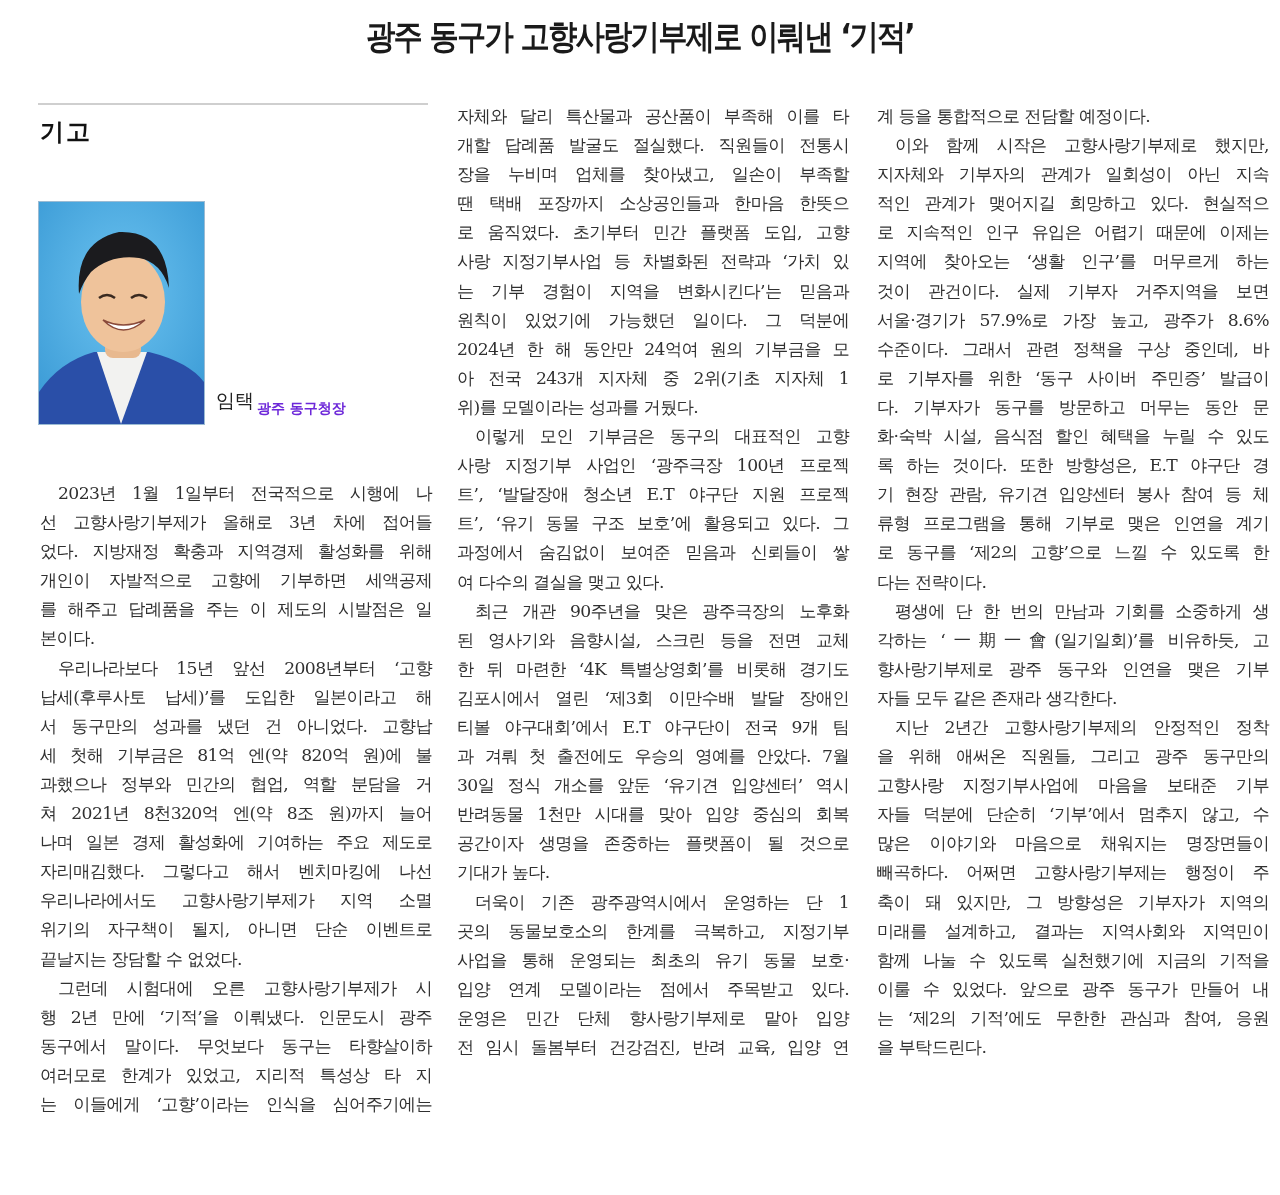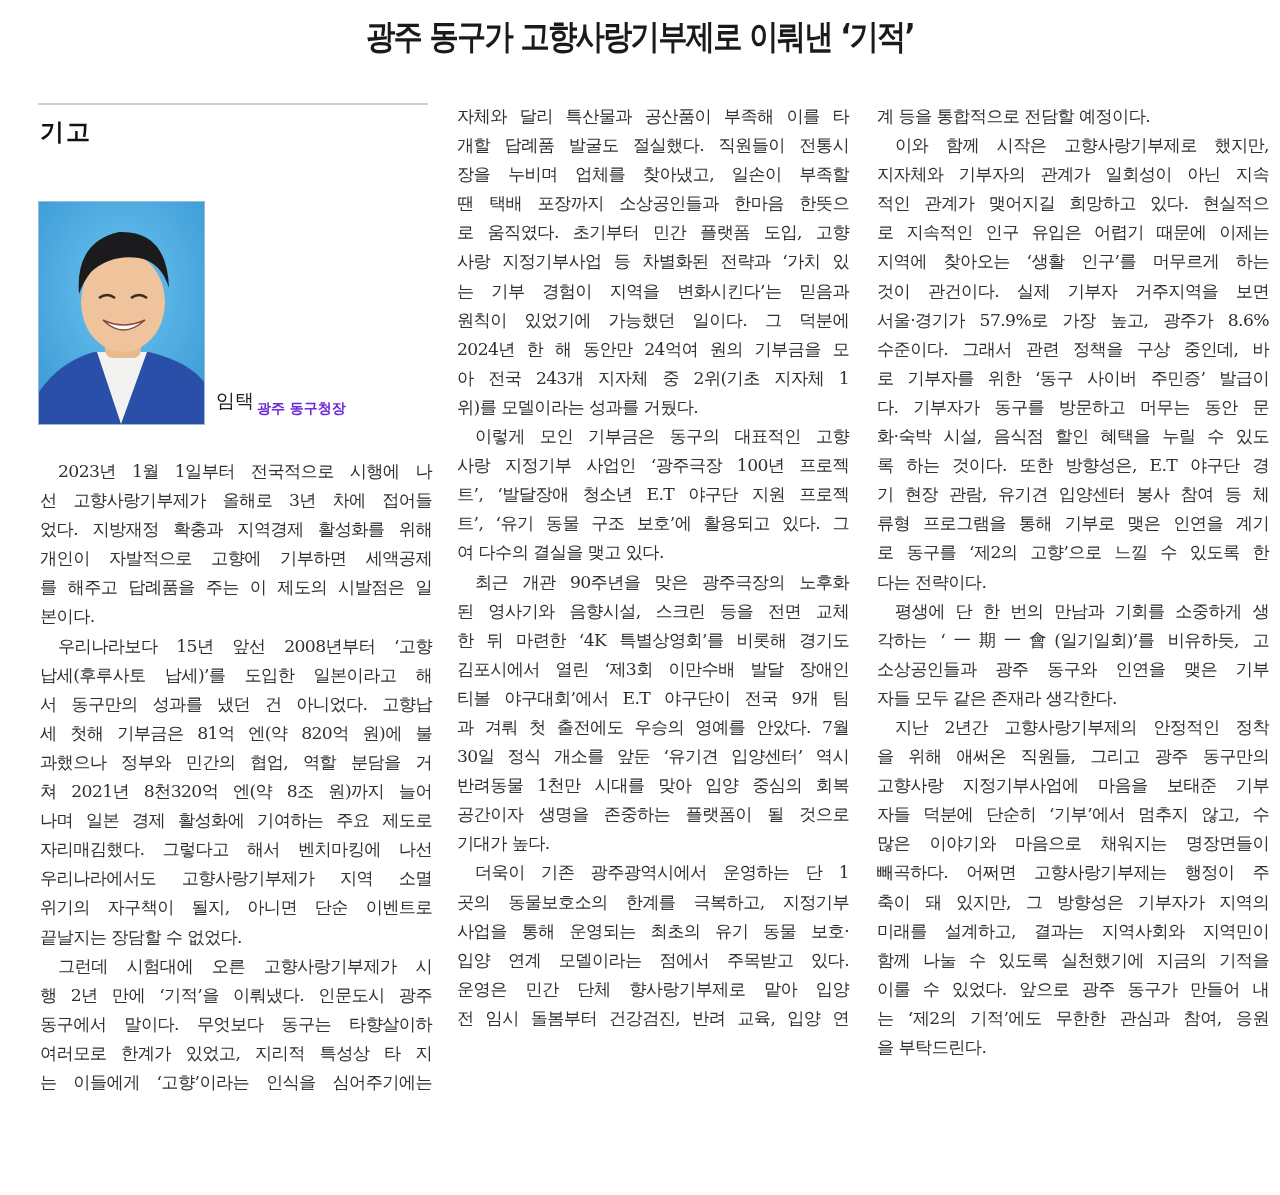--- a/index.html
+++ b/index.html
@@ -11,21 +11,21 @@
   .rule { position:absolute; left:38px; top:103px; width:390px; height:2px; background:#cfcfcf; }
   .section { position:absolute; left:40px; top:116px; font-family:"DejaVu Sans","Liberation Sans",sans-serif;
              font-size:24px; font-weight:bold; color:#111; letter-spacing:2px;text-align:center; }
   .photo { position:absolute; left:38px; top:201px; width:165px; height:222px; overflow:hidden;
            background:linear-gradient(180deg,#4aa8e0 0%,#5db8ec 60%,#3e9fd8 100%); border:1px solid #9bbbd3; }
   .author-name { position:absolute; left:216px; top:366px; font-family:"DejaVu Sans","Liberation Sans",sans-serif;
                  font-size:19px; font-weight:normal; color:#222;margin-top:22px; }
   .author-title { position:absolute; left:216px; top:400px; font-family:"DejaVu Sans","Liberation Sans",sans-serif;
                   font-size:14px; font-weight:bold; color:#6d28d9;margin-left:41px; }
   .col { position:absolute; width:392px; }
-  .col1 { left:40px; top:457px; }
+  .col1 { left:40px; top:479px; }
   .col2 { left:457px; top:102px; }
   .col3 { left:877px; top:102px; }
   .line { height:29.1px; line-height:29.1px; font-size:17.2px; white-space:nowrap;
           letter-spacing:-0.6px; color:#303030; text-align:justify; text-align-last:justify; }
   .line.end { text-align-last:left; }
   .line.indent { padding-left:18px; }
 </style>
 </head>
 <body>
 
@@ -97,20 +97,21 @@
     <div class="line">사랑 지정기부사업 등 차별화된 전략과 ‘가치 있</div>
     <div class="line">는 기부 경험이 지역을 변화시킨다’는 믿음과</div>
     <div class="line">원칙이 있었기에 가능했던 일이다. 그 덕분에</div>
     <div class="line">2024년 한 해 동안만 24억여 원의 기부금을 모</div>
     <div class="line">아 전국 243개 지자체 중 2위(기초 지자체 1</div>
     <div class="line end">위)를 모델이라는 성과를 거뒀다.</div>
     <div class="line indent">이렇게 모인 기부금은 동구의 대표적인 고향</div>
     <div class="line">사랑 지정기부 사업인 ‘광주극장 100년 프로젝</div>
     <div class="line">트’, ‘발달장애 청소년 E.T 야구단 지원 프로젝</div>
     <div class="line">트’, ‘유기 동물 구조 보호’에 활용되고 있다. 그</div>
+    <div class="line">과정에서 숨김없이 보여준 믿음과 신뢰들이 쌓</div>
     <div class="line end">여 다수의 결실을 맺고 있다.</div>
     <div class="line indent">최근 개관 90주년을 맞은 광주극장의 노후화</div>
     <div class="line">된 영사기와 음향시설, 스크린 등을 전면 교체</div>
     <div class="line">한 뒤 마련한 ‘4K 특별상영회’를 비롯해 경기도</div>
     <div class="line">김포시에서 열린 ‘제3회 이만수배 발달 장애인</div>
     <div class="line">티볼 야구대회’에서 E.T 야구단이 전국 9개 팀</div>
     <div class="line">과 겨뤄 첫 출전에도 우승의 영예를 안았다. 7월</div>
     <div class="line">30일 정식 개소를 앞둔 ‘유기견 입양센터’ 역시</div>
     <div class="line">반려동물 1천만 시대를 맞아 입양 중심의 회복</div>
     <div class="line">공간이자 생명을 존중하는 플랫폼이 될 것으로</div>
@@ -135,21 +136,21 @@
     <div class="line">로 기부자를 위한 ‘동구 사이버 주민증’ 발급이</div>
     <div class="line">다. 기부자가 동구를 방문하고 머무는 동안 문</div>
     <div class="line">화·숙박 시설, 음식점 할인 혜택을 누릴 수 있도</div>
     <div class="line">록 하는 것이다. 또한 방향성은, E.T 야구단 경</div>
     <div class="line">기 현장 관람, 유기견 입양센터 봉사 참여 등 체</div>
     <div class="line">류형 프로그램을 통해 기부로 맺은 인연을 계기</div>
     <div class="line">로 동구를 ‘제2의 고향’으로 느낄 수 있도록 한</div>
     <div class="line end">다는 전략이다.</div>
     <div class="line indent">평생에 단 한 번의 만남과 기회를 소중하게 생</div>
     <div class="line">각하는 ‘一期一會(일기일회)’를 비유하듯, 고</div>
-    <div class="line">소상공인들과 광주 동구와 인연을 맺은 기부</div>
+    <div class="line">향사랑기부제로 광주 동구와 인연을 맺은 기부</div>
     <div class="line end">자들 모두 같은 존재라 생각한다.</div>
     <div class="line indent">지난 2년간 고향사랑기부제의 안정적인 정착</div>
     <div class="line">을 위해 애써온 직원들, 그리고 광주 동구만의</div>
     <div class="line">고향사랑 지정기부사업에 마음을 보태준 기부</div>
     <div class="line">자들 덕분에 단순히 ‘기부’에서 멈추지 않고, 수</div>
     <div class="line">많은 이야기와 마음으로 채워지는 명장면들이</div>
     <div class="line">빼곡하다. 어쩌면 고향사랑기부제는 행정이 주</div>
     <div class="line">축이 돼 있지만, 그 방향성은 기부자가 지역의</div>
     <div class="line">미래를 설계하고, 결과는 지역사회와 지역민이</div>
     <div class="line">함께 나눌 수 있도록 실천했기에 지금의 기적을</div>

